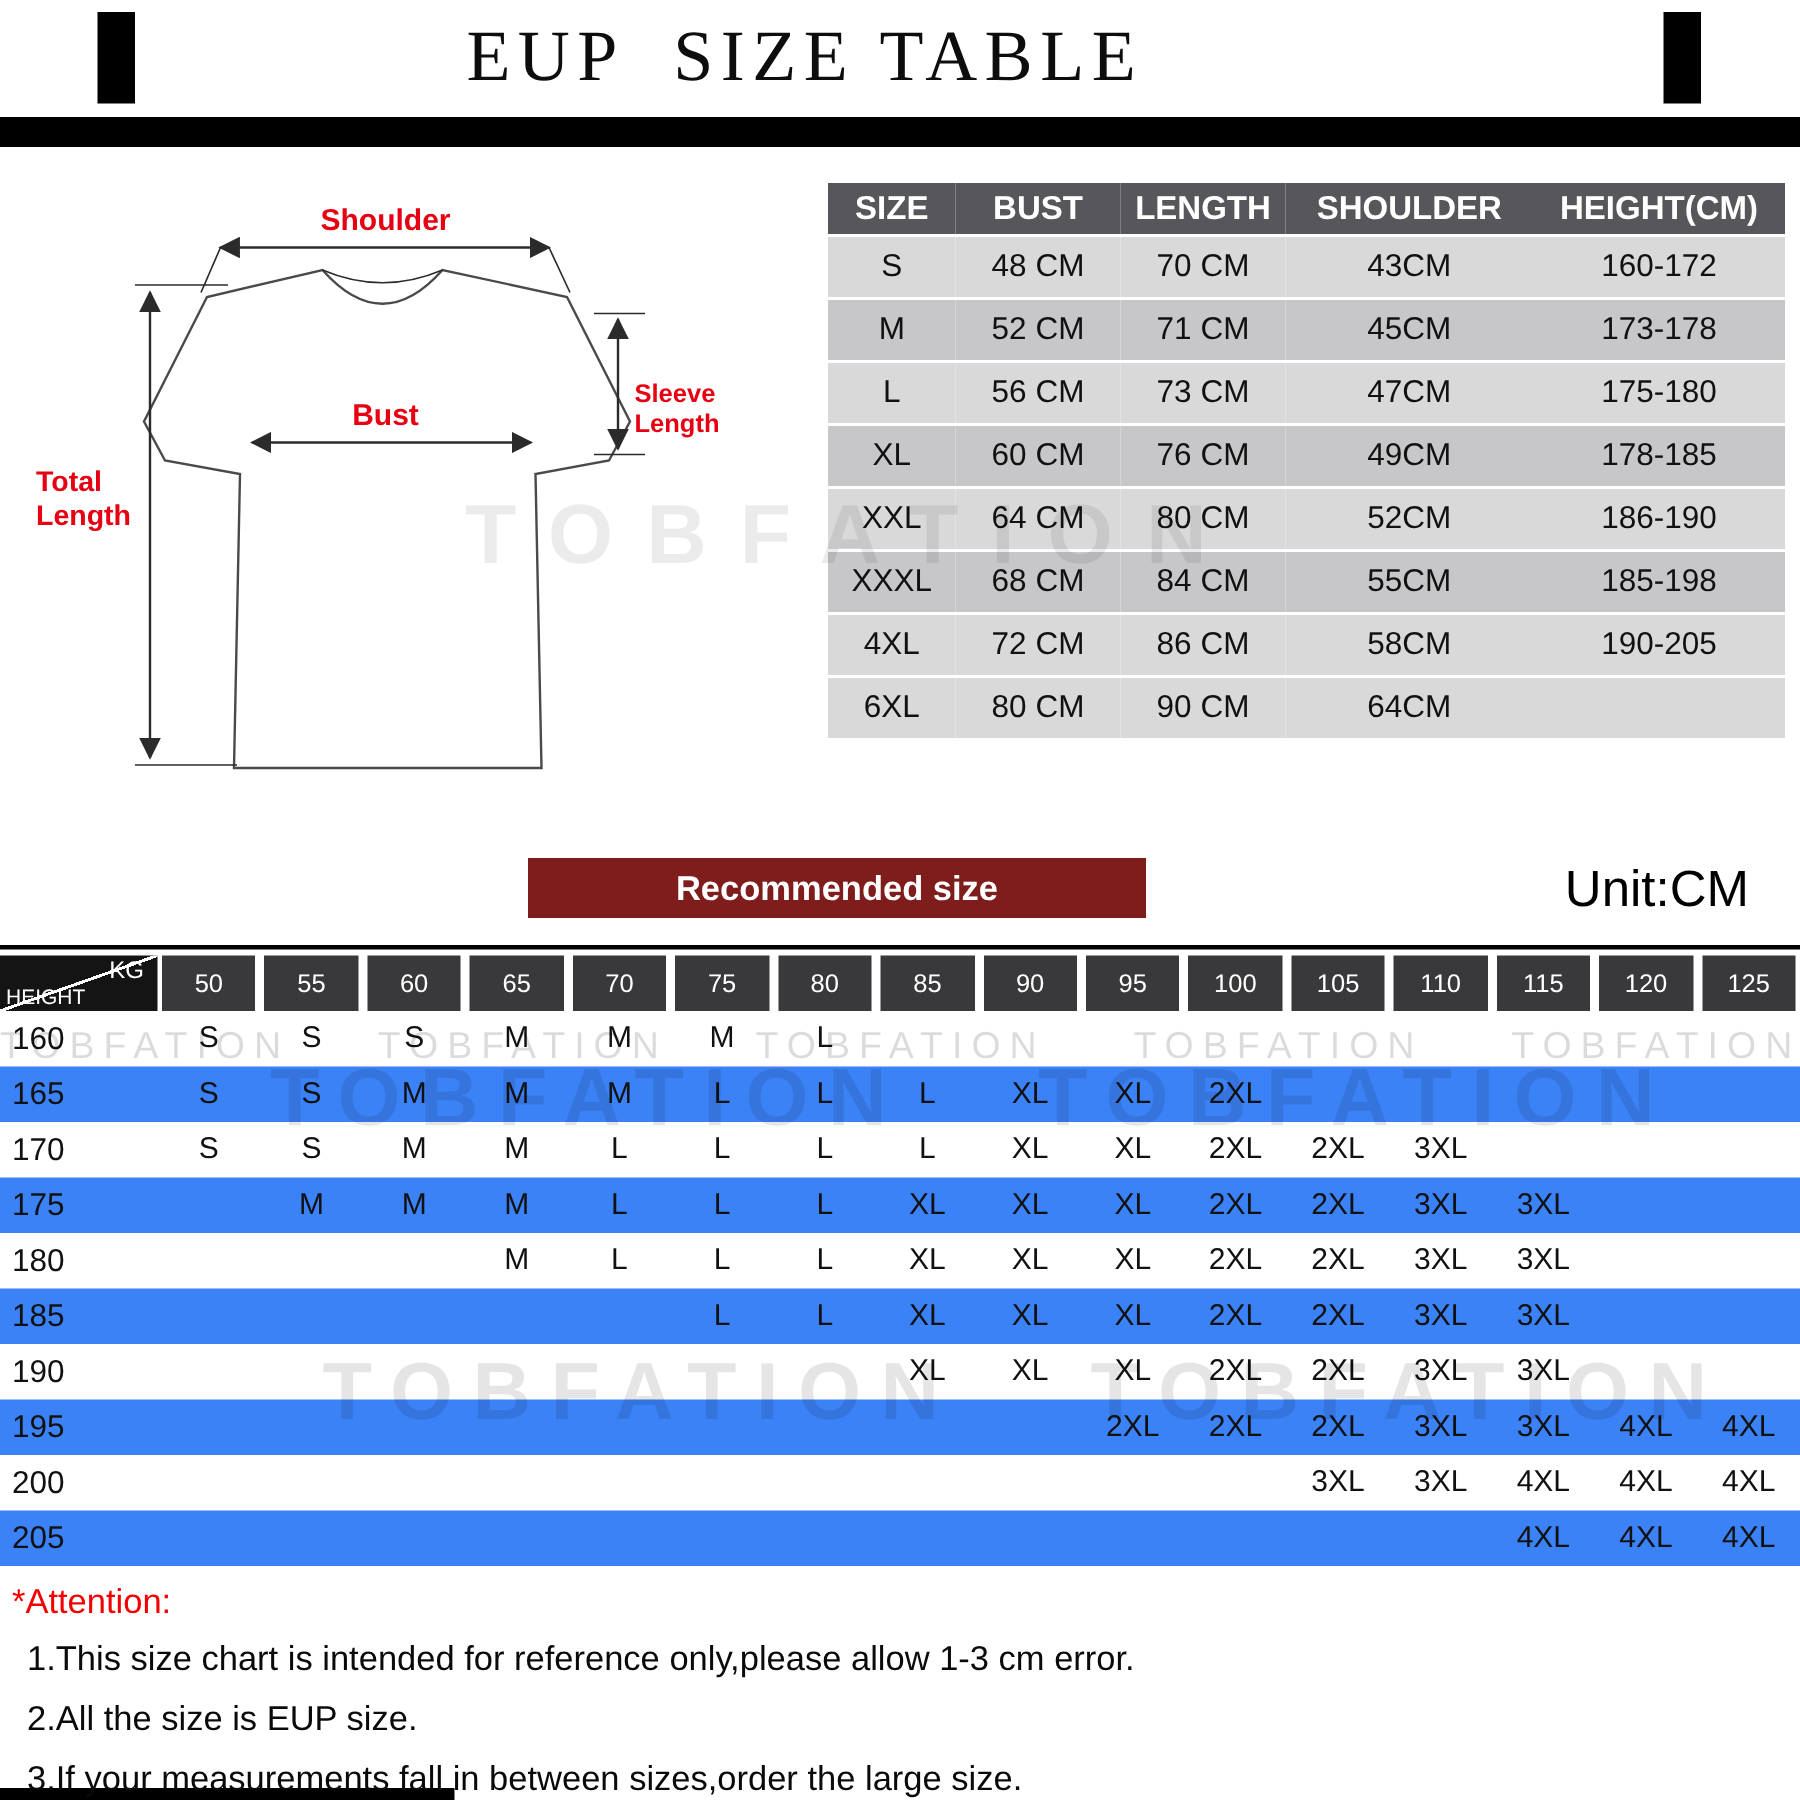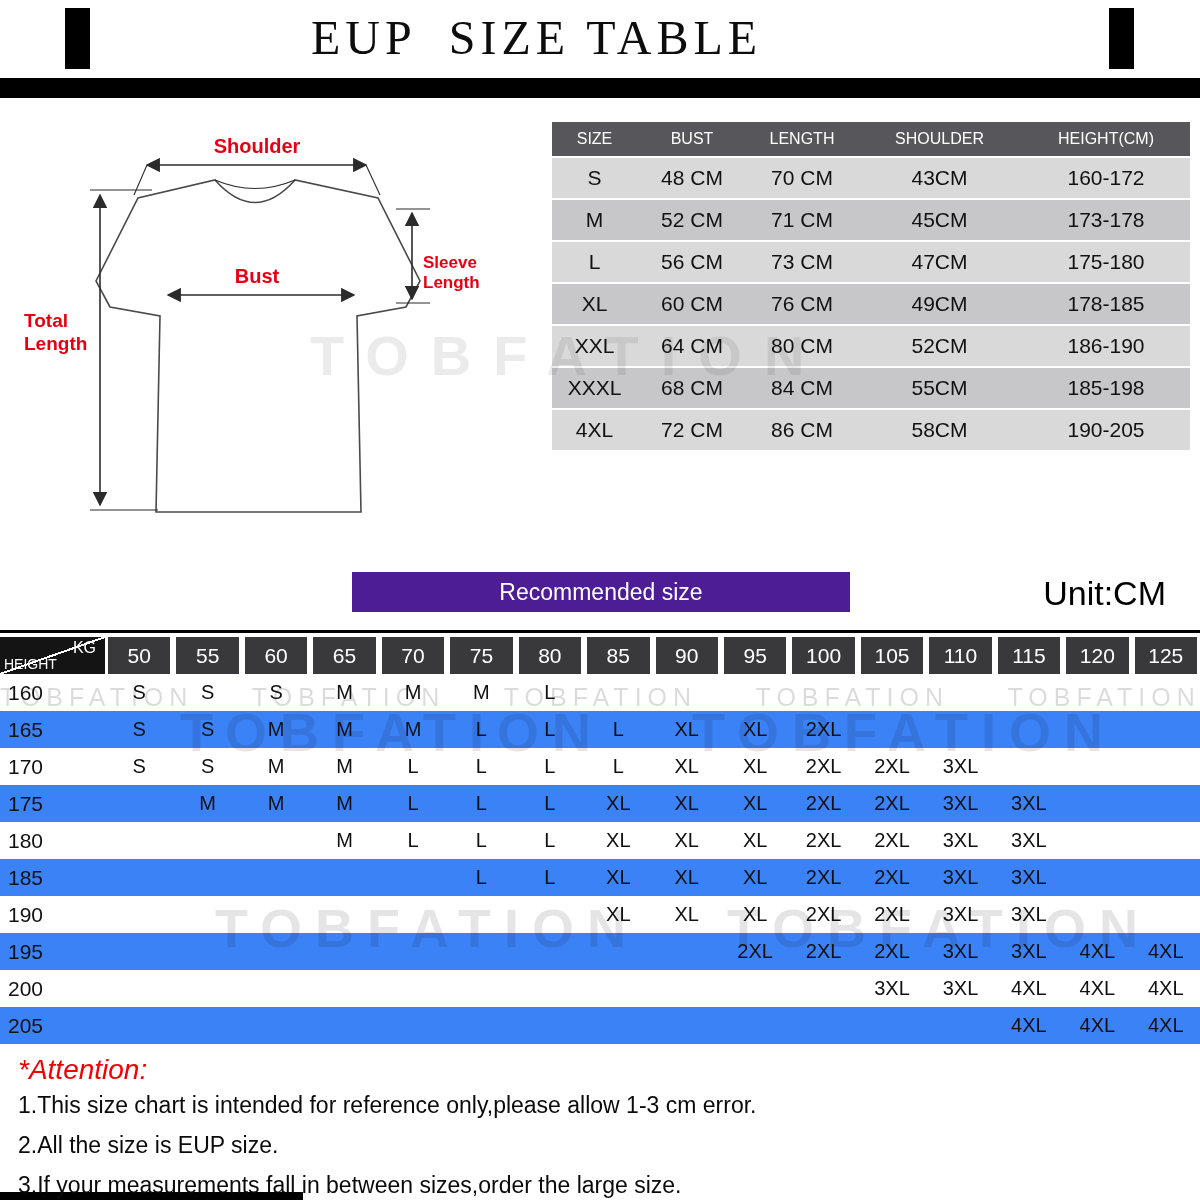--- a/index.html
+++ b/index.html
@@ -15,52 +15,52 @@
 
   
   .shirt-svg { position:absolute; left:10px; top:105px; width:540px; height:470px; }
   .shirt-outline { fill:#fff; stroke:#4a4a4a; stroke-width:1.6; }
   .dia-line { stroke:#2b2b2b; stroke-width:1.6; fill:none; }
   .dia-thin { stroke:#2b2b2b; stroke-width:1.1; fill:none; }
   .dia-label { fill:#e60012; font-weight:700; font-family:"Liberation Sans",sans-serif; }
 
   
   .size-table { position:absolute; left:552px; top:120px; width:638px; border-collapse:separate; border-spacing:0 2px; table-layout:fixed; }
-  .size-table th { background:#57575b; color:#fff; font-size:16px; font-weight:400; height:34px; text-align:center; }
+  .size-table th { background:#57575b; color:#fff; font-size:22px; font-weight:700; height:34px; text-align:center; }
   .size-table td { font-size:21px; color:#111; text-align:center; height:40px; background:#d9d9d9; }
   .size-table tr.alt td { background:#c7c7c9; }
 
   
-  .rec-bar { position:absolute; left:352px; top:572px; width:498px; height:40px; background:#4c1d95; color:#fff;
-    font-size:23px; display:flex; align-items:center; justify-content:center; }
+  .rec-bar { position:absolute; left:352px; top:572px; width:412px; height:40px; background:#7f1d1d; color:#fff;
+    font-size:23px; display:flex; align-items:center; justify-content:center;font-weight:bold; }
   .unit-label { position:absolute; right:34px; top:574px; font-size:34px; color:#000; }
 
   
   .rec-table { position:absolute; left:0; top:630px; width:1200px; border-top:3px solid #000; padding-top:4px; }
   .rec-header { display:grid; grid-template-columns:105px repeat(16,1fr); height:37px; }
   .rec-corner { position:relative; background:#141414; }
   .rec-corner::after { content:""; position:absolute; inset:0;
     background:linear-gradient(to bottom right, transparent calc(50% - 1px), #fff calc(50% - 1px), #fff calc(50% + 1px), transparent calc(50% + 1px)); }
   .corner-kg { position:absolute; top:2px; right:9px; color:#fff; font-size:16px; z-index:2;margin-left:16px; }
   .corner-height { position:absolute; bottom:2px; left:4px; color:#fff; font-size:14px; z-index:2; }
-  .rec-w { background:#39393b; color:#fff; font-size:21px; display:flex; align-items:center; justify-content:center; margin:0 3px; }
+  .rec-w { background:#39393b; color:#fff; font-size:17px; display:flex; align-items:center; justify-content:center; margin:0 3px; }
   .rec-row { display:grid; grid-template-columns:105px repeat(16,1fr); height:37px; align-items:center; }
   .rec-row.alt { background:#3b82f6; }
   .rec-height { font-size:21px; color:#111; padding-left:8px; }
   .rec-cell { text-align:center; font-size:20px; color:#111; }
 
   
   .wm { position:absolute; pointer-events:none; white-space:nowrap; z-index:20; font-weight:700; }
   .wm-shirt { left:310px; top:296px; font-size:56px; letter-spacing:22px; color:rgba(0,0,0,0.08);margin-top:27px; }
   .wm-row   { left:0; top:683px; width:1200px; text-align:center; font-size:25px; letter-spacing:6px; word-spacing:46px; color:rgba(0,0,0,0.14); font-weight:400; }
   .wm-big1  { left:180px; top:701px; font-size:54px; letter-spacing:13px; word-spacing:60px; color:rgba(0,0,0,0.10); }
   .wm-big2  { left:215px; top:897px; font-size:54px; letter-spacing:13px; word-spacing:60px; color:rgba(0,0,0,0.10); }
 
   
-  .attention { position:absolute; left:18px; top:1054px; color:#f30000; font-size:28px;font-style:italic; }
+  .attention { position:absolute; left:8px; top:1054px; color:#f30000; font-size:23px; }
   .notes { position:absolute; left:18px; top:1092px; font-size:23px; color:#0a0a0a; }
   .notes .note-item { margin-bottom:13px; }
 </style>
 </head>
 <body>
 
 <div class="deco deco-tl"></div>
 <div class="deco deco-tr"></div>
 <div class="deco band-top"></div>
 <div class="deco band-bottom"></div>
@@ -156,20 +156,27 @@
         <td>84 CM</td>
         <td>55CM</td>
         <td>185-198</td>
       </tr>
       <tr>
         <td>4XL</td>
         <td>72 CM</td>
         <td>86 CM</td>
         <td>58CM</td>
         <td>190-205</td>
+      </tr>
+      <tr>
+        <td>6XL</td>
+        <td>80 CM</td>
+        <td>90 CM</td>
+        <td>64CM</td>
+        <td></td>
       </tr>
     </tbody>
 </table>
 
 <div class="rec-bar">Recommended size</div>
 <div class="unit-label">Unit:CM</div>
 
 <div class="rec-table">
   <div class="rec-header" id="rec-header-row">
     <div class="rec-corner">

